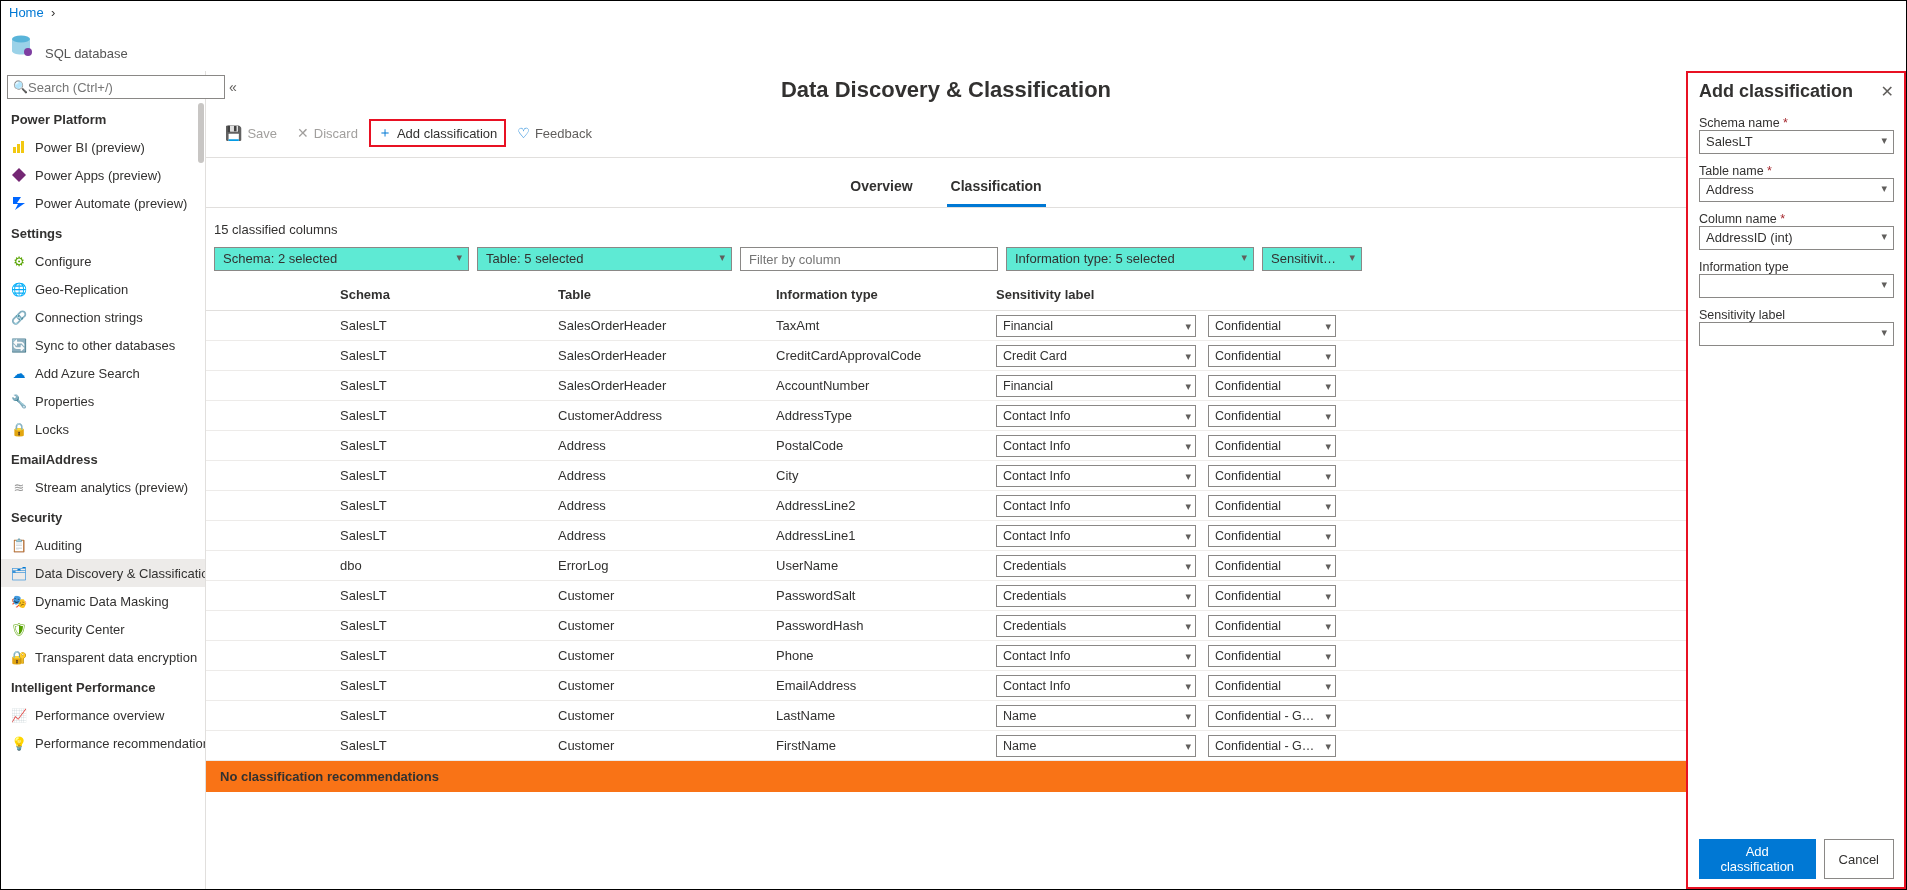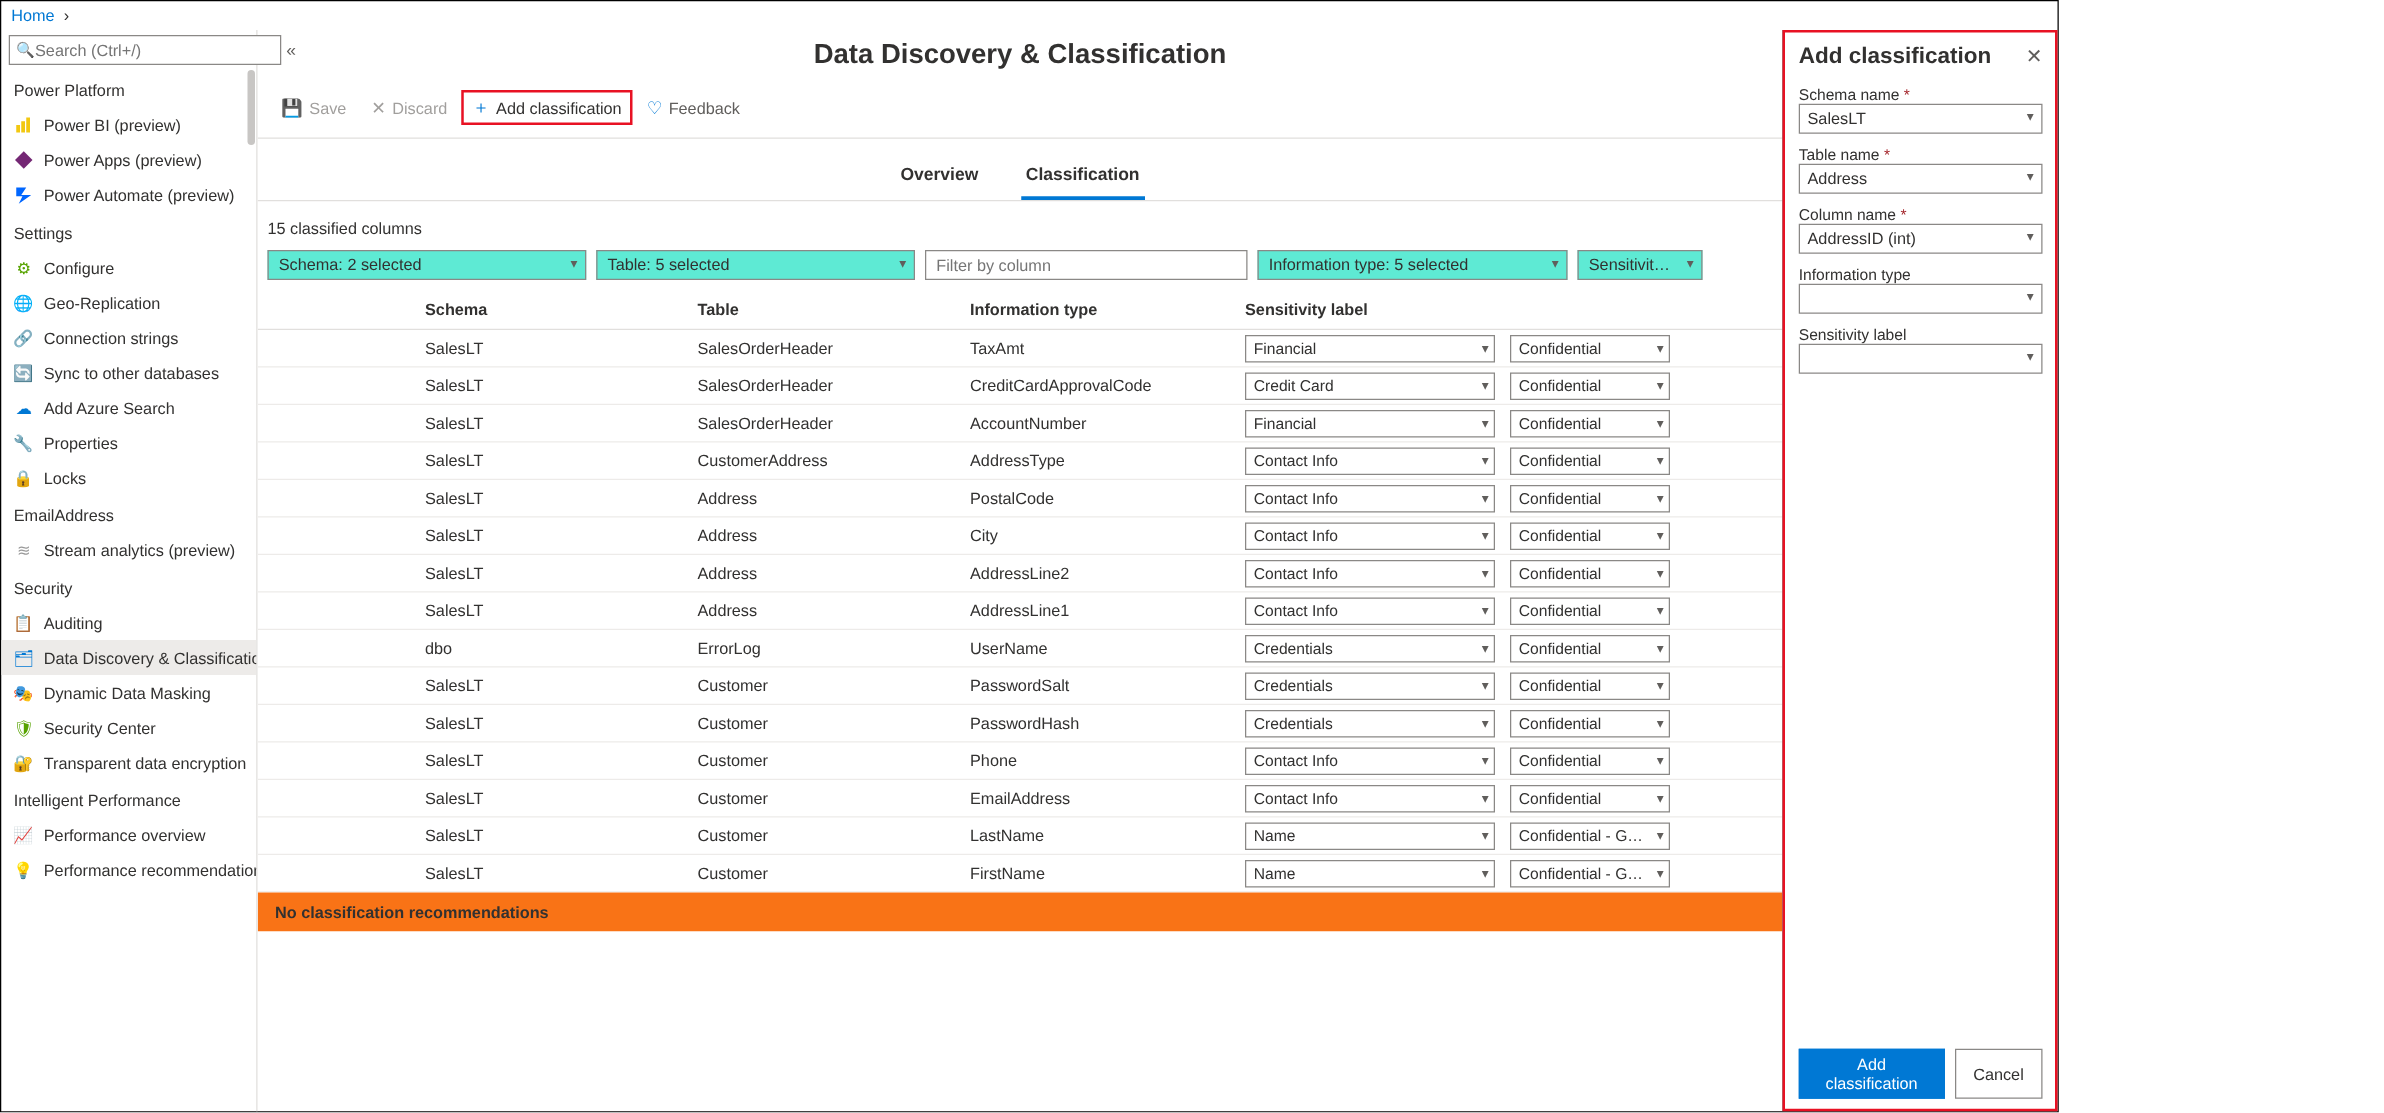--- a/index.html
+++ b/index.html
@@ -1,34 +1,34 @@
 <!DOCTYPE html>
 <html><head>
 <meta charset="utf-8">
 <style>
 * { box-sizing: border-box; margin: 0; padding: 0; font-family: "Segoe UI", Arial, sans-serif; }
 body { font-size: 13px; color: #323130; background: #fff; overflow: hidden; }
-.app { display: flex; flex-direction: column; height: 890px; width: 1647px; border: 1px solid #000; position: relative; }
+.app { display: flex; flex-direction: column; height: 890px; width: 1907px; border: 1px solid #000; position: relative; }
 
 .breadcrumb { padding: 4px 8px; font-size: 13px; }
 .breadcrumb a { color: #0078d4; text-decoration: none; }
 
 .header-row { display: flex; align-items: center; padding: 6px 8px 10px 8px; }
 .header-row .db-icon { width: 24px; height: 24px; margin-right: 8px; }
 .header-row .db-caption { color: #555; font-size: 13px; margin-left: 4px; margin-top: 16px; }
 
 .content-row { flex: 1; display: flex; min-height: 0; }
 
 .sidebar { width: 205px; border-right: 1px solid #e1dfdd; display: flex; flex-direction: column; position: relative; }
 .search-wrap { padding: 4px 6px; display: flex; align-items: center; gap: 4px; }
 .search-wrap input { flex: 1; border: 1px solid #8a8886; padding: 3px 20px 3px 20px; font-size: 13px; height: 24px; }
 .search-wrap .search-i { position: absolute; left: 12px; color: #605e5c; font-size: 12px; }
 .search-wrap button.collapse { border: none; background: none; cursor: pointer; color: #605e5c; font-size: 14px; }
 .sidebar-scroll { flex:1; overflow-y: auto; overflow-x: hidden; position: relative; }
-.sec-head { padding: 9px 10px 6px 10px; font-weight: 400; font-size: 13px; color: #323130; }
+.sec-head { padding: 9px 10px 6px 10px; font-weight: 700; font-size: 13px; color: #323130; }
 .sb-item { display: flex; align-items: center; gap: 8px; padding: 6px 10px; cursor: pointer; font-size: 13px; color: #323130; white-space: nowrap; }
 .sb-item.active { background: #edebe9; }
 .sb-icon { width: 16px; height: 16px; display: inline-flex; align-items: center; justify-content: center; font-size: 13px; flex-shrink:0; }
 .scroll-thumb { position: absolute; right: 1px; top: 0; width: 6px; height: 60px; background: #c8c6c4; border-radius: 3px; }
 
 .main { flex: 1; display: flex; flex-direction: column; min-width: 0; overflow: hidden; }
 .page-title { text-align: center; font-size: 22px; font-weight: 600; padding: 6px 0 14px 0; }
 
 .toolbar { display: flex; align-items: center; gap: 2px; padding: 2px 10px 10px 10px; border-bottom: 1px solid #e1dfdd; }
 .tb-btn { display: flex; align-items: center; gap: 5px; background: none; border: none; padding: 5px 9px; cursor: pointer; font-size: 13px; color: #605e5c; }
@@ -79,20 +79,30 @@
 </style>
 </head>
 <body>
 
 <div class="app">
   <div class="breadcrumb">
     <a href="#">Home</a>
     <span>&nbsp;›</span>
   </div>
 
+  <div class="header-row">
+    <span class="db-icon">
+      <svg viewBox="0 0 24 24" width="24" height="24">
+          <ellipse cx="12" cy="5" rx="9" ry="3.5" fill="#59b4d9"></ellipse>
+          <path d="M3 5v12c0 1.9 4 3.5 9 3.5s9-1.6 9-3.5V5" fill="#59b4d9" opacity="0.6"></path>
+          <circle cx="19" cy="18" r="4" fill="#7e3ea1"></circle>
+        </svg>
+    </span>
+    <span class="db-caption">SQL database</span>
+  </div>
 
   <div class="content-row">
 
     <div class="sidebar">
       <div class="search-wrap" style="position:relative">
         <span class="search-i">🔍</span>
         <input type="text" placeholder="Search (Ctrl+/)" style="">
         <button class="collapse">«</button>
       </div>
       <div class="sidebar-scroll" id="sidebar-scroll">

